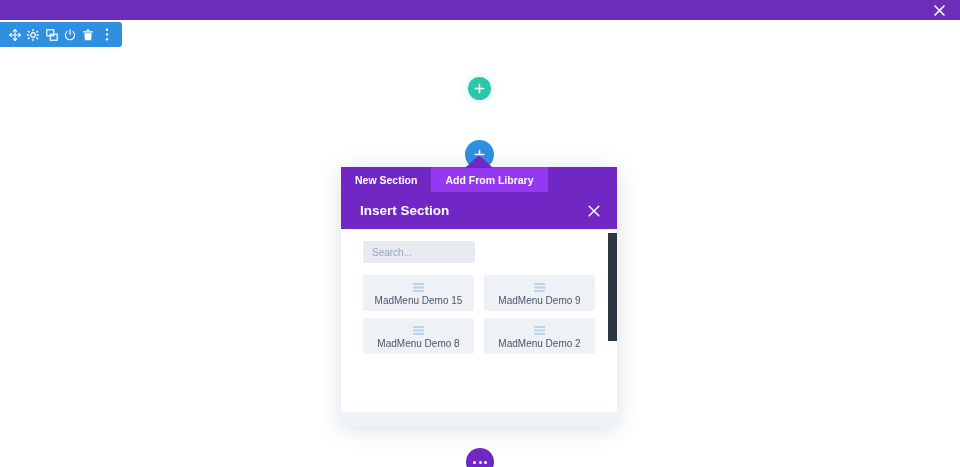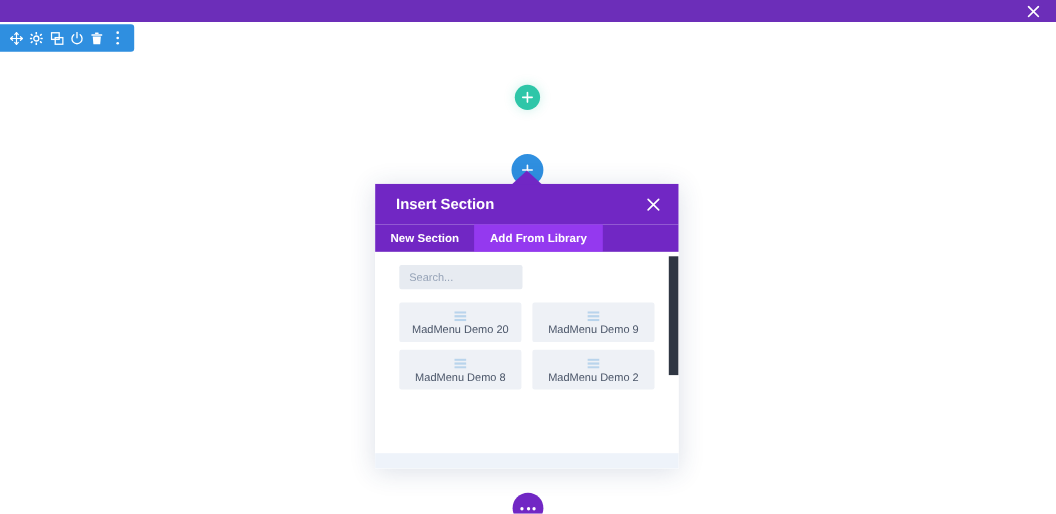--- a/index.html
+++ b/index.html
@@ -327,32 +327,32 @@
   <div class="round-btn" id="add-module-btn">
     <span class="dots-group">
       <span class="dot"></span>
         <span class="dot"></span>
         <span class="dot"></span>
     </span>
   </div>
 
   <div id="modal">
 
+    <div id="modal-tabs">
+      <div class="tab">New Section</div>
+      <div class="tab active">Add From Library</div>
+    </div>
+
     <div id="modal-header">
       <span id="modal-title">Insert Section</span>
       <div id="modal-close">
         <svg width="12" height="12" viewBox="0 0 12 12" aria-hidden="true">
           <path d="M1.2 1.2 L10.8 10.8 M10.8 1.2 L1.2 10.8" stroke="#ffffff" stroke-width="1.5" fill="none" stroke-linecap="round"></path>
         </svg>
       </div>
-    </div>
-
-    <div id="modal-tabs">
-      <div class="tab">New Section</div>
-      <div class="tab active">Add From Library</div>
     </div>
 
     <div id="modal-body">
       <div id="body-inner">
 
         <div id="filter-row">
           <input class="field" id="search-field" type="text" placeholder="Search..." style="">
         </div>
 
         <div id="items-grid">
@@ -360,21 +360,21 @@
           <div class="item-card">
             <span class="item-icon">
               <svg width="11" height="9" viewBox="0 0 11 9" aria-hidden="true">
                 <g fill="#b9d4ec">
                   <rect x="0" y="0" width="11" height="2"></rect>
                   <rect x="0" y="3.5" width="11" height="2"></rect>
                   <rect x="0" y="7" width="11" height="2"></rect>
                 </g>
               </svg>
             </span>
-            <span class="item-label">MadMenu Demo 20</span>
+            <span class="item-label">MadMenu Demo 15</span>
           </div>
 
           <div class="item-card">
             <span class="item-icon">
               <svg width="11" height="9" viewBox="0 0 11 9" aria-hidden="true">
                 <g fill="#b9d4ec">
                   <rect x="0" y="0" width="11" height="2"></rect>
                   <rect x="0" y="3.5" width="11" height="2"></rect>
                   <rect x="0" y="7" width="11" height="2"></rect>
                 </g>

